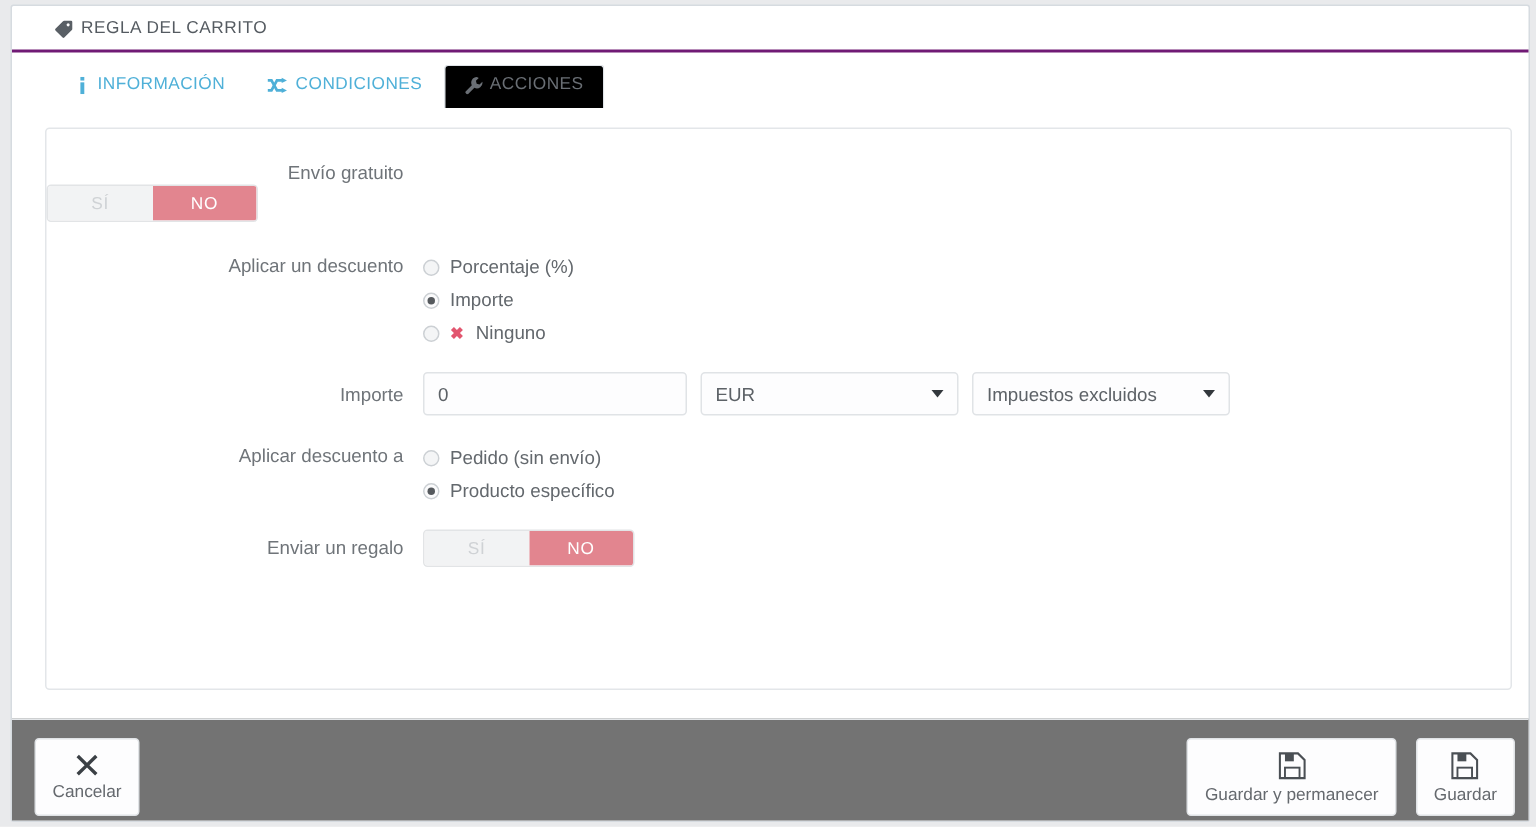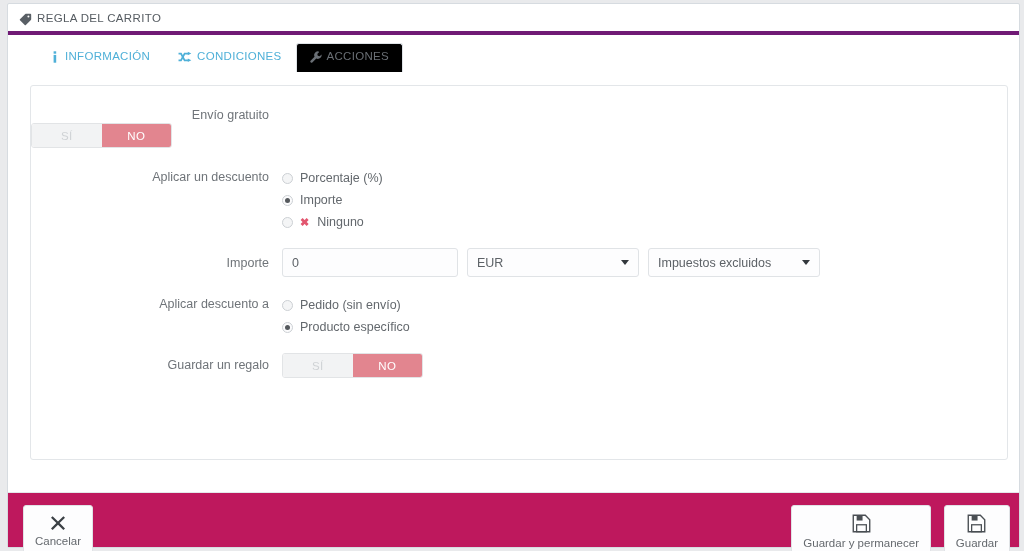--- a/index.html
+++ b/index.html
@@ -30,24 +30,24 @@
     width: 1013px;
     height: 545px;
     background: #ffffff;
     border: 1px solid #d6dbe0;
     border-radius: 2px;
     box-sizing: border-box;
   }
 
   .panel-header {
     height: 31px;
-    border-bottom: 4px solid #701a75;
-    display: flex;
-    align-items: center;
-    padding-left: 11px;
+    border-bottom: 2px solid #701a75;
+    display: flex;
+    align-items: center;
+    padding-left: 28px;
     box-sizing: border-box;
   }
   .panel-header .tag-icon {
     display: inline-block;
     width: 13px;
     height: 13px;
     margin-right: 5px;
     position: relative;
     top: 1px;
   }
@@ -253,23 +253,23 @@
     cursor: pointer;
     box-sizing: border-box;
   }
 
   
   .panel-footer {
     position: absolute;
     left: 0;
     bottom: 0;
     width: 100%;
-    height: 55px;
+    height: 68px;
     border-top: 1px solid #e4e7ea;
-    background: #be185d;
+    background: #737373;
     box-sizing: border-box;
   }
   .foot-btn {
     position: absolute;
     top: 12px;
     min-width: 60px;
     height: 52px;
     border: 1px solid #e0e3e6;
     border-radius: 3px;
     background: #fdfdfe;
@@ -398,21 +398,21 @@
           </div>
           <div class="radio-line">
             <span class="radio checked"></span>
             <span>Producto específico</span>
           </div>
         </div>
       </div>
 
 
       <div class="form-row" style="margin-top:15px;">
-        <div class="row-label" style="padding-top:4px;">Guardar un regalo</div>
+        <div class="row-label" style="padding-top:4px;">Enviar un regalo</div>
         <div class="row-field">
           <div class="switch">
             <div class="half off-state">SÍ</div>
             <div class="half on-state">NO</div>
           </div>
         </div>
       </div>
 
     </div>
 

